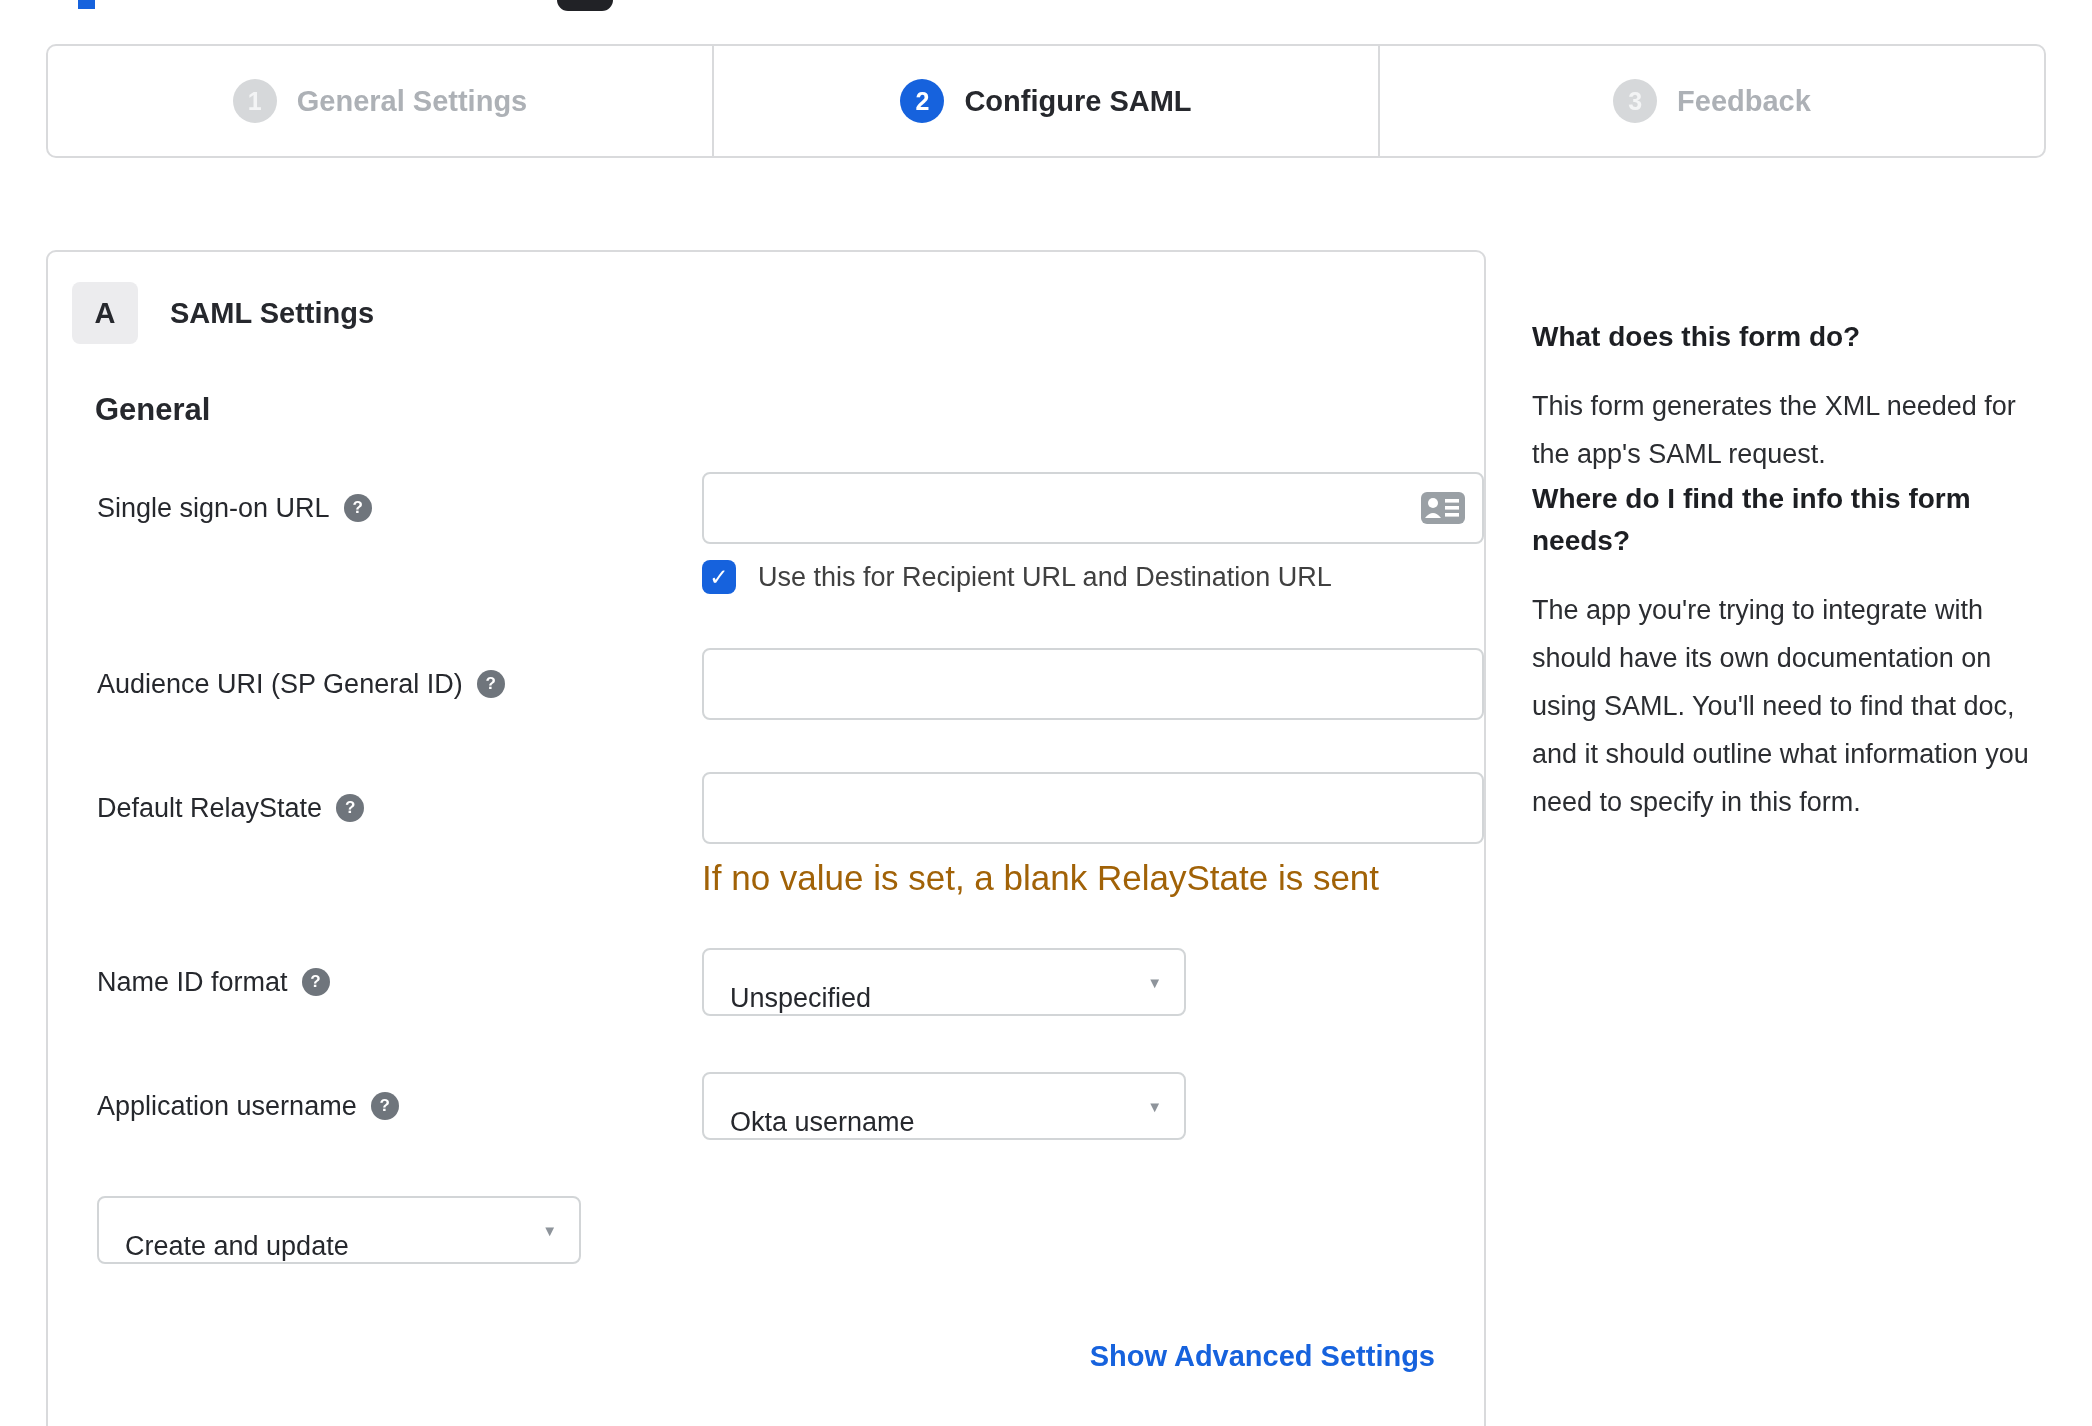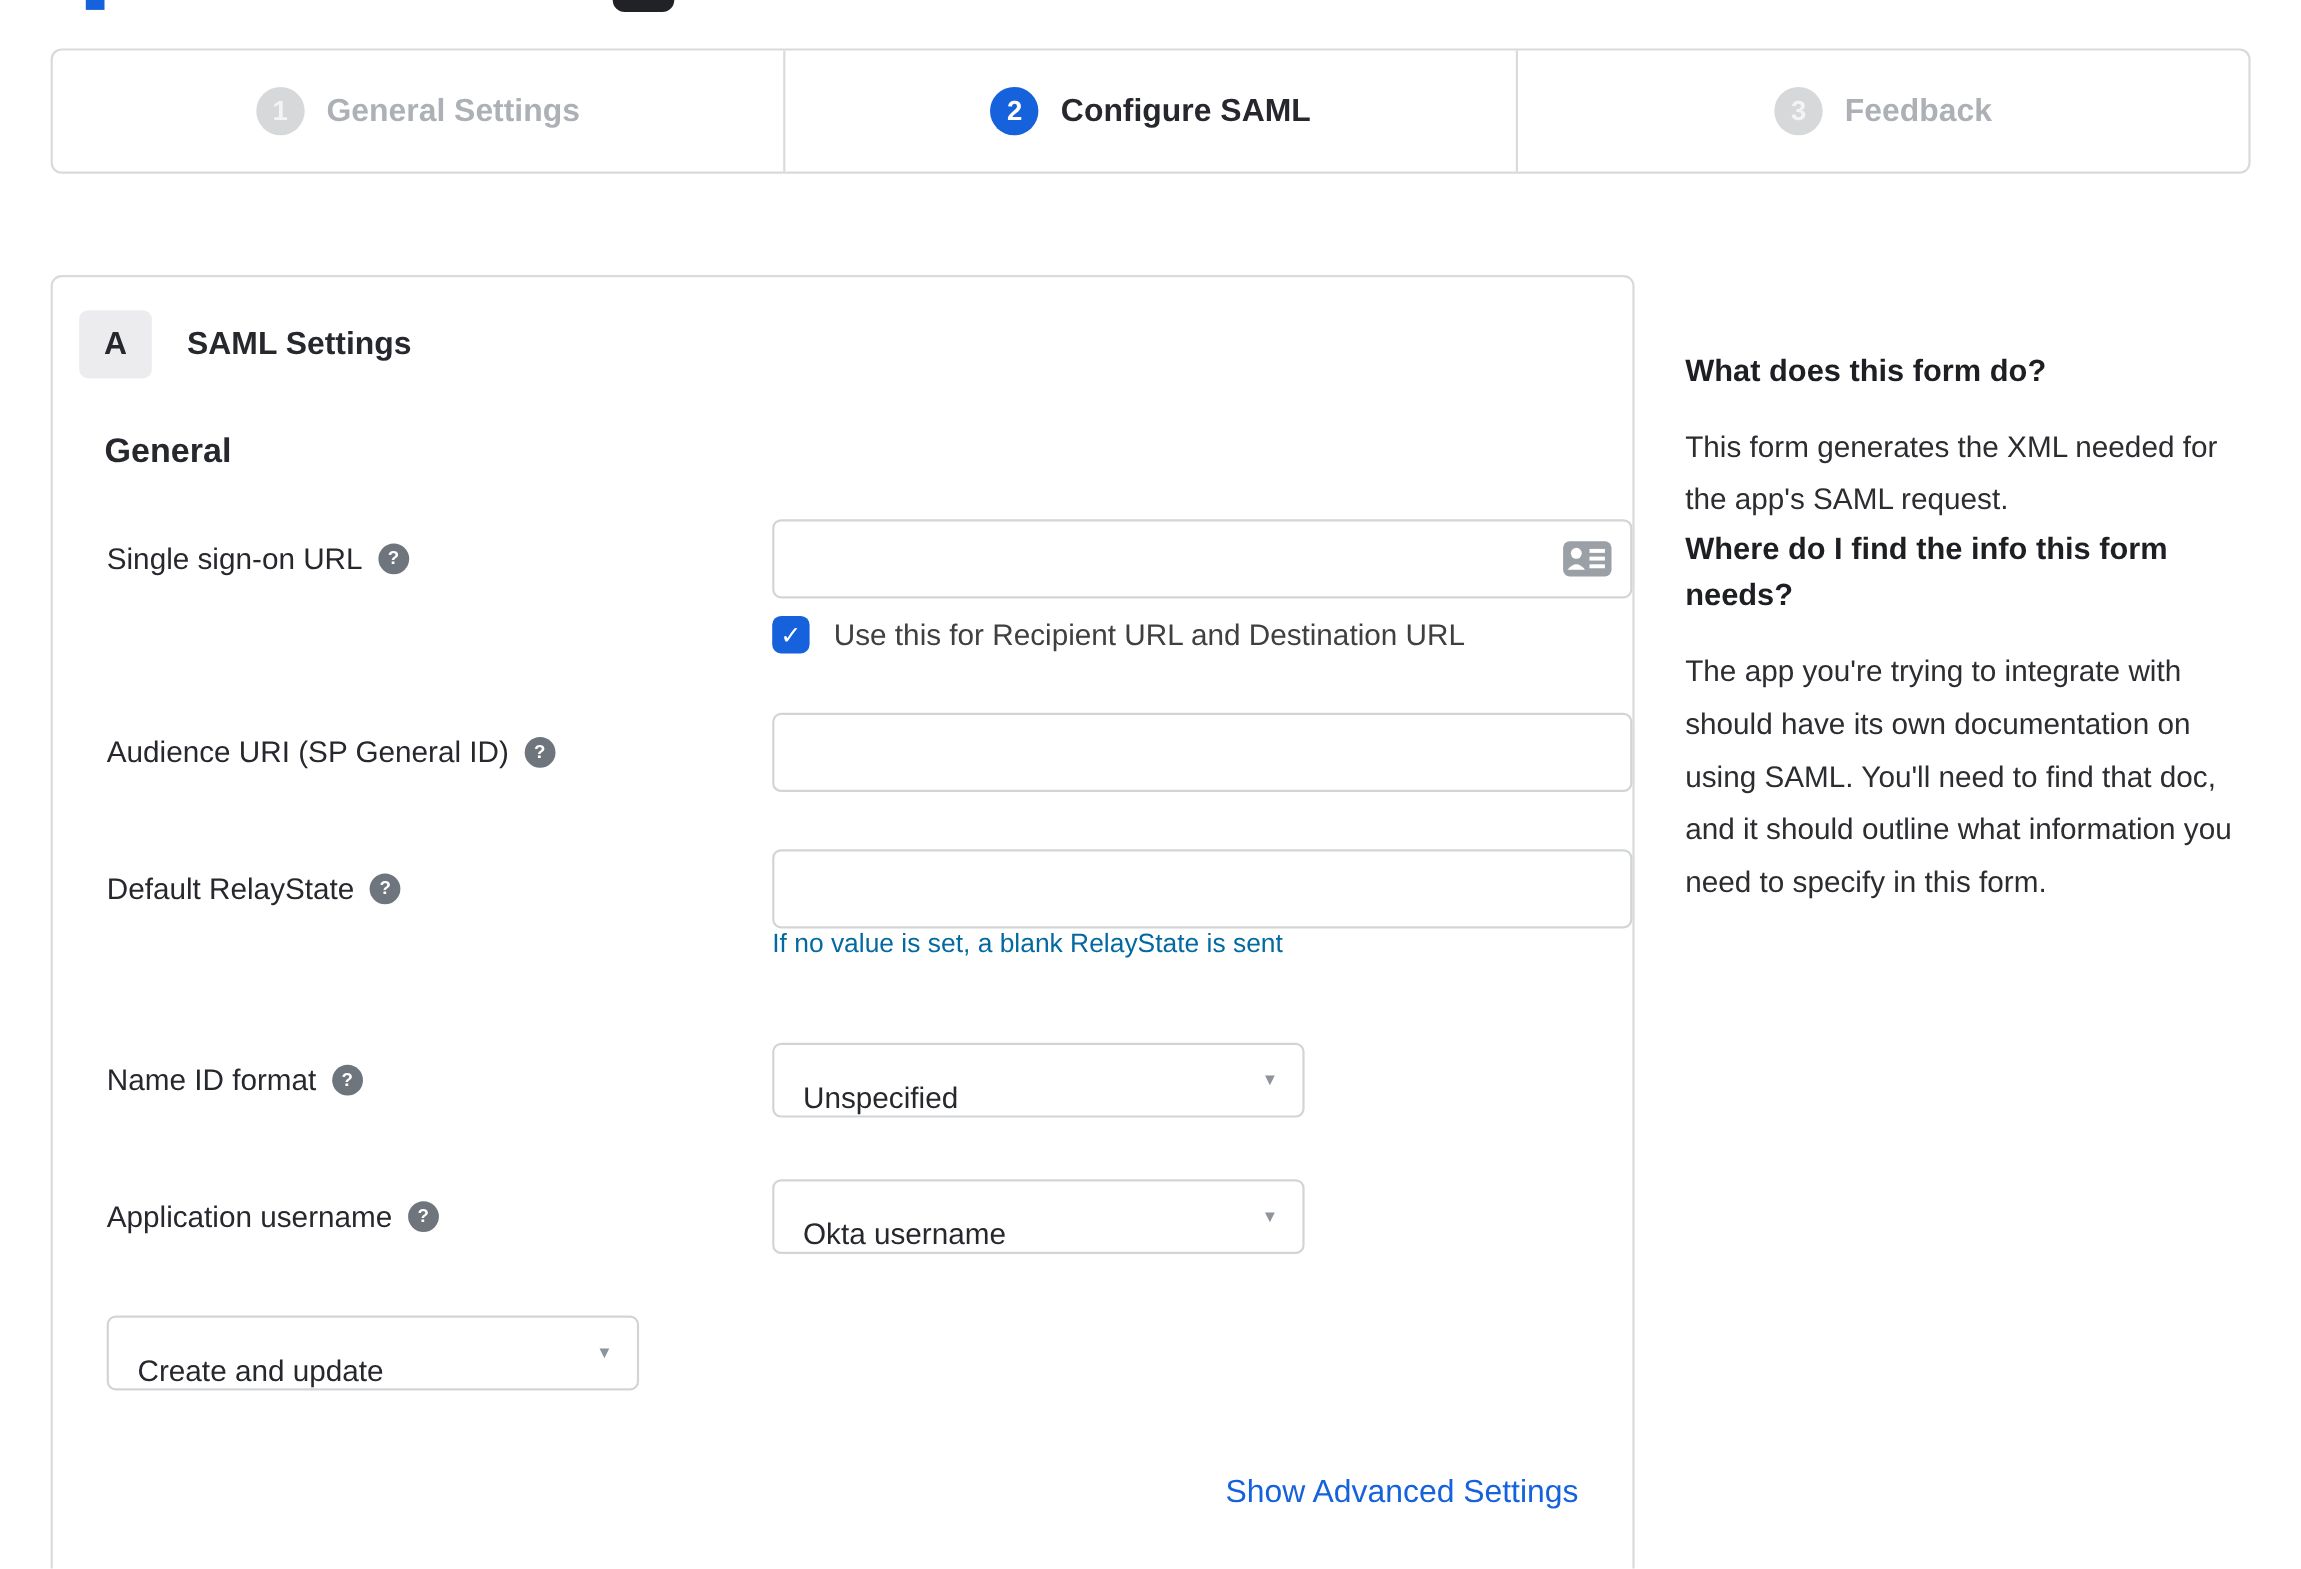--- a/index.html
+++ b/index.html
@@ -69,32 +69,32 @@
   .card-icon { position:absolute; right:18px; top:19px; }
 
   .check-row { margin-top:16px; display:flex; align-items:center; }
   .checkbox {
     width:34px; height:34px; border-radius:8px; background:#1662dd;
     display:flex; align-items:center; justify-content:center; cursor:pointer; flex:none;
   }
   .check-glyph { color:#fff; font-size:23px; font-weight:bold; line-height:1; }
   .check-label { margin-left:22px; font-size:27px; color:#404040; }
 
-  .helper-text { margin-top:0; font-size:24px; color:#0369a1; }
+  .helper-text { margin-top:14px; font-size:35px; color:#a16207; }
 
   .select {
     position:relative; width:484px; height:68px; border:2px solid #d2d5d7; border-radius:8px;
     background:#fff; display:flex; align-items:flex-end; padding:0 52px 0 26px;
     font-size:27px; color:#26282d; cursor:pointer;
   }
   .caret { position:absolute; right:22px; top:50%; transform:translateY(-50%); font-size:15px; color:#8e949b; }
 
   .advanced-link {
     position:absolute; top:1088px; right:49px;
-    font-size:29px; color:#1662dd; cursor:pointer;
+    font-size:29px; color:#1662dd; cursor:pointer;font-weight:bold;
   }
 
   
   .help-panel { position:absolute; left:1532px; top:316px; width:514px; }
   .help-heading { font-size:28px; font-weight:bold; line-height:42px; color:#1d1f23; }
   .help-body { font-size:27px; line-height:48px; color:#2b2d31; margin-top:24px; }
   .help-heading.second { }
 </style>
 </head>
 <body>

